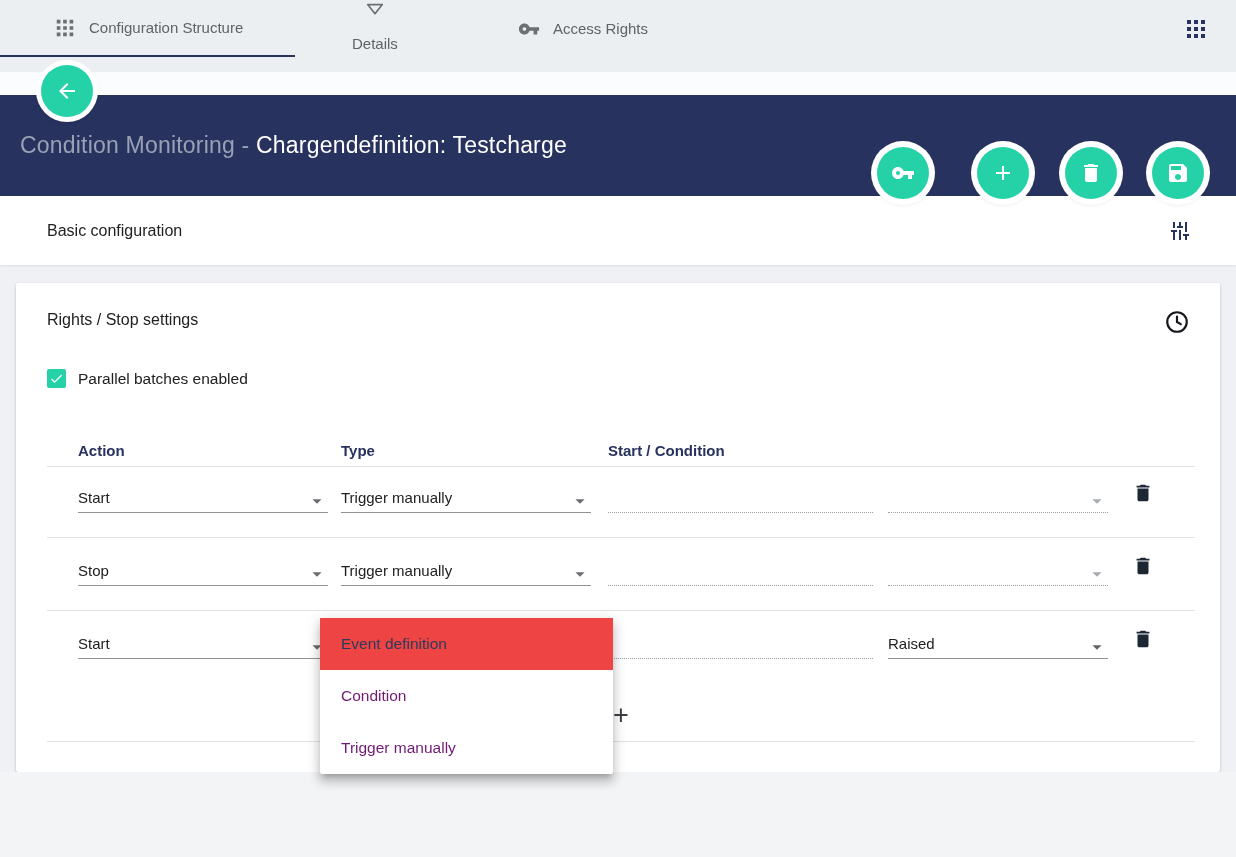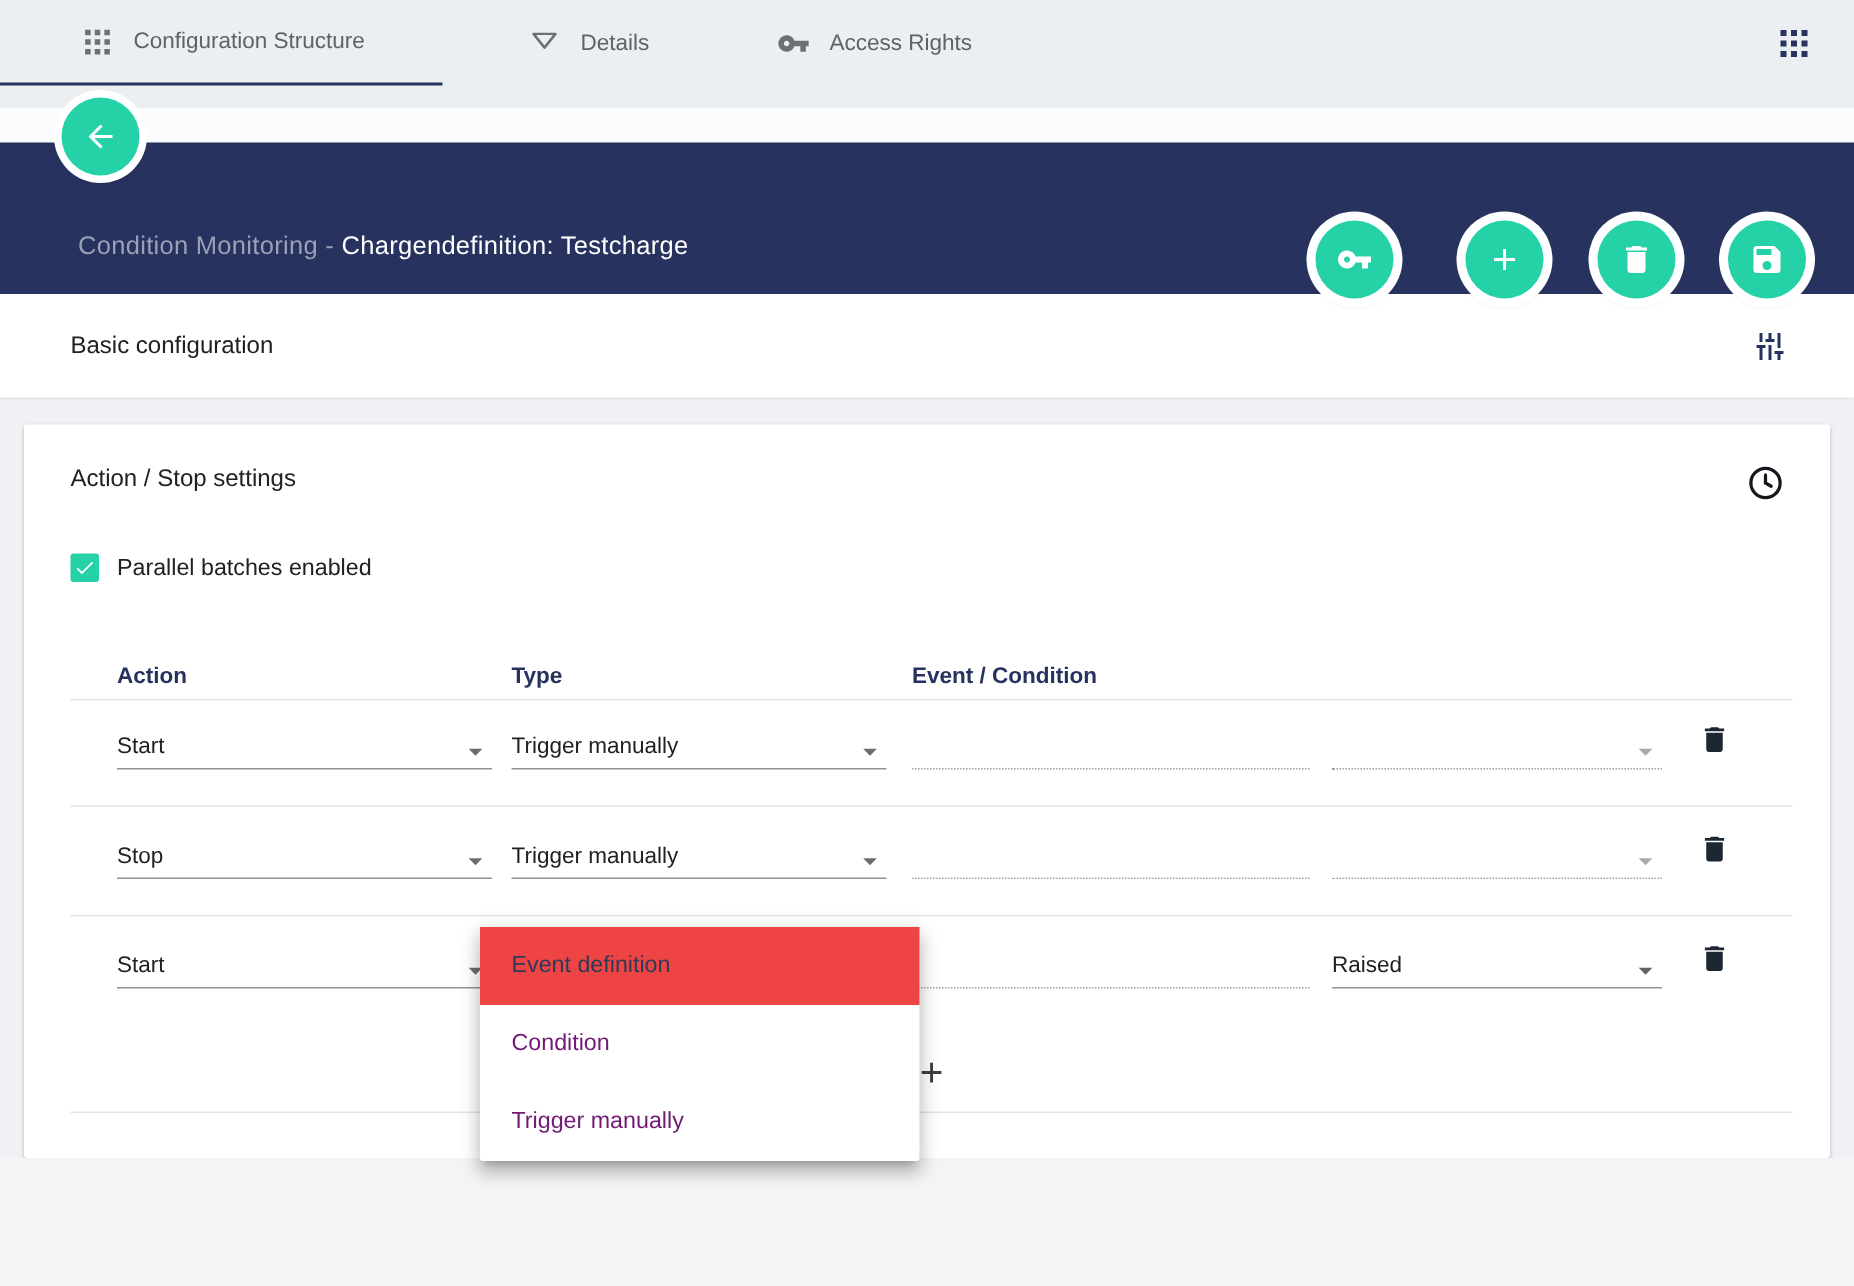--- a/index.html
+++ b/index.html
@@ -7,39 +7,39 @@
   body { font-family:"Liberation Sans","DejaVu Sans",sans-serif; background:#f0f1f4; }
   .page { position:relative; width:1236px; height:857px; overflow:hidden; background:#f0f1f4; }
 
   
   .tabbar { position:absolute; left:0; top:0; width:1236px; height:72px; background:#eceff1; z-index:5; }
   .strip-under-tabs { position:absolute; left:0; top:57px; width:1236px; height:38px; background:#fbfcfd; }
   .tab { position:absolute; top:0; height:57px; display:flex; align-items:center; gap:13px; color:#5f6368; font-size:15px; cursor:pointer; }
   .tab svg { width:22px; height:22px; fill:#6b7075; flex:0 0 auto; }
   .tab.outline svg { fill:none; stroke:#6b7075; stroke-width:1.8; }
   .tab-1 { left:0; width:295px; padding-left:54px; border-bottom:2px solid #27325f; }
-  .tab-2 { left:352px; }
+  .tab-2 { left:352px;flex-direction:column; }
   .tab-3 { left:518px; }
   .grid-right { position:absolute; left:1184px; top:17px; width:24px; height:24px; color:#27325f; cursor:pointer; }
   .grid-right svg { width:24px; height:24px; fill:#27325f; }
 
   
   .fab { position:absolute; width:52px; height:52px; border-radius:50%; background:#25d2a8;
          display:flex; align-items:center; justify-content:center; cursor:pointer; z-index:20;
          box-shadow:0 0 0 6px #fff, 0 3px 6px rgba(0,0,0,.3); }
   .fab svg { width:24px; height:24px; fill:#fff; }
   .fab-back { left:41px; top:65px; box-shadow:0 0 0 5px #fff, 0 3px 6px rgba(0,0,0,.3); }
   .fab-key  { left:877px;  top:147px; }
   .fab-add  { left:977px;  top:147px; }
   .fab-del  { left:1065px; top:147px; }
   .fab-save { left:1152px; top:147px; }
 
   
   .header { position:absolute; left:0; top:95px; width:1236px; height:101px; background:#27325f; }
-  .header-title { position:absolute; left:52px; top:37px; font-size:17px; letter-spacing:.2px; white-space:nowrap;margin-top:22px; }
+  .header-title { position:absolute; left:20px; top:37px; font-size:23px; letter-spacing:.2px; white-space:nowrap; }
   .title-prefix { color:#99a1b6; font-weight:400; }
   .title-main { color:#ffffff; font-weight:500; }
 
   
   .basicbar { position:absolute; left:0; top:196px; width:1236px; height:69px; background:#ffffff;
               display:flex; align-items:center; justify-content:space-between; padding:0 44px 0 47px;
               box-shadow:0 1px 2px rgba(0,0,0,.08); }
   .basicbar-label { font-size:16px; color:#212121; }
   .tune-btn { width:24px; height:24px; color:#27325f; cursor:pointer; }
   .tune-btn svg { width:24px; height:24px; fill:#27325f; transform:rotate(90deg); }
@@ -158,38 +158,38 @@
     <span class="basicbar-label">Basic configuration</span>
     <span class="tune-btn">
       <svg viewBox="0 0 24 24">
           <path d="M3 17v2h6v-2H3zM3 5v2h10V5H3zm10 16v-2h8v-2h-8v-2h-2v6h2zM7 9v2H3v2h4v2h2V9H7zm14 4v-2H11v2h10zm-6-4h2V7h4V5h-4V3h-2v6z"></path>
         </svg>
     </span>
   </div>
 
   <div class="card">
 
-    <div class="card-title">Action / Stop settings</div>
+    <div class="card-title">Rights / Stop settings</div>
     <div class="clock-btn">
       <svg viewBox="0 0 24 24" fill="none">
         <circle cx="12" cy="12" r="9" stroke-width="2"></circle>
         <path d="M12 7v5l3.5 2" stroke-width="2" stroke-linecap="round"></path>
       </svg>
     </div>
 
     <div class="checkbox">
       <svg viewBox="0 0 24 24">
           <path d="M9 16.2L4.8 12l-1.4 1.4L9 19 21 7l-1.4-1.4z"></path>
         </svg>
     </div>
     <div class="checkbox-label">Parallel batches enabled</div>
 
     <div class="thead th-action">Action</div>
     <div class="thead th-type">Type</div>
-    <div class="thead th-event">Event / Condition</div>
+    <div class="thead th-event">Start / Condition</div>
 
     <div class="divider" style="top:183px"></div>
     <div class="divider" style="top:254px"></div>
     <div class="divider" style="top:327px"></div>
     <div class="divider" style="top:458px"></div>
 
     <div class="trow" style="top:196px">
       <div class="sel sel-action">
         <span>Start</span>
         <span class="arrow"><svg viewBox="0 0 24 24">

